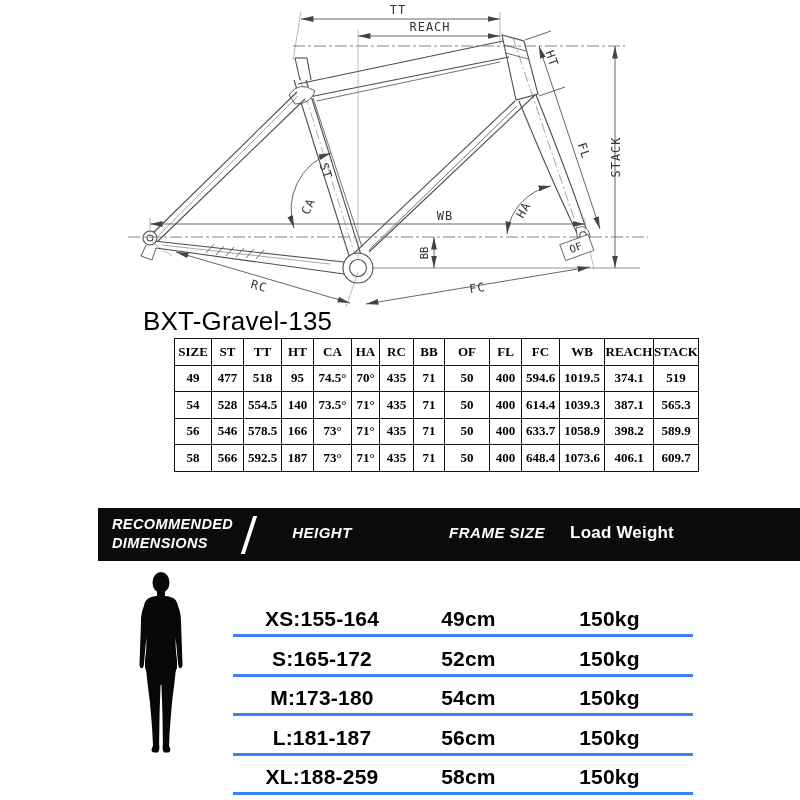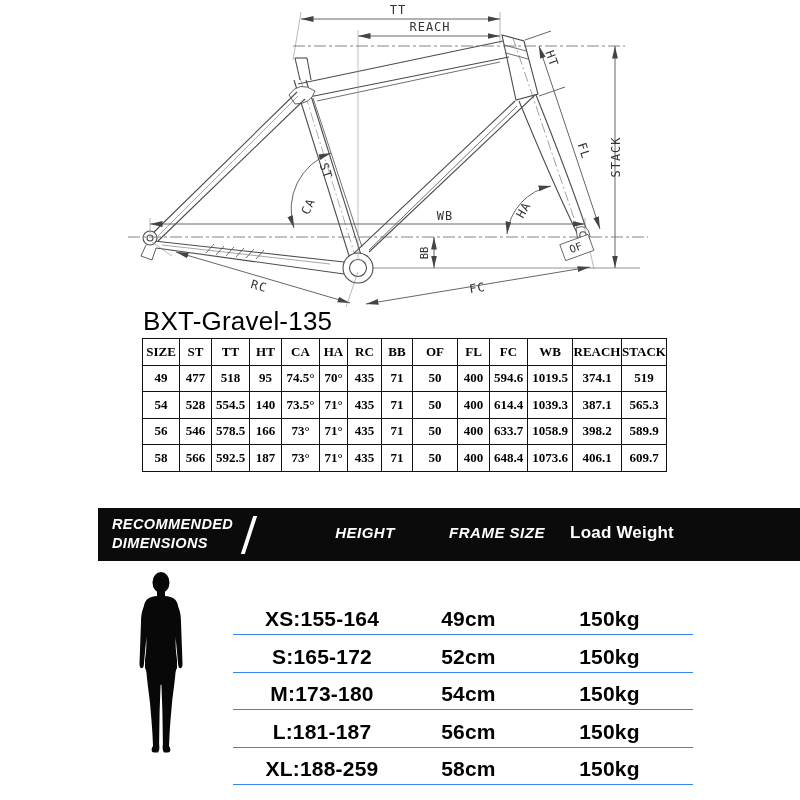--- a/index.html
+++ b/index.html
@@ -10,43 +10,43 @@
   #diagram{position:absolute;left:0;top:0;}
   .dim-label{font-family:"DejaVu Sans Mono",monospace;font-size:12px;fill:#333;letter-spacing:1px;}
   .dim-label-sm{font-family:"DejaVu Sans Mono",monospace;font-size:10.5px;fill:#333;}
 
   
   #model-title{position:absolute;left:143px;top:306px;font-size:26px;font-weight:400;
                letter-spacing:0.2px;color:#000;}
 
   
   #geo-table-wrap{position:absolute;left:142px;top:338px;}
-  table{border-collapse:collapse;table-layout:fixed;}
+  table{border-collapse:collapse;table-layout:fixed;margin-left:32px;}
   td,th{border:1px solid #111;text-align:center;vertical-align:middle;
         font-family:"Liberation Serif",serif;font-weight:bold;font-size:13px;
         padding:0;height:25.5px;white-space:nowrap;color:#000;}
   table{border:1.5px solid #111;}
 
   
   #banner{position:absolute;left:98px;top:508px;width:739px;height:53px;background:#0b0b0b;}
   #banner .rec-block{position:absolute;left:14px;top:7px;color:#fff;
         font-weight:bold;font-style:italic;font-size:14.5px;line-height:1.28;letter-spacing:0.4px;}
   #banner .slash{position:absolute;left:149px;top:8px;width:4px;height:38px;background:#fff;
         transform:skewX(-18deg);}
   #banner .hd{position:absolute;top:16px;color:#fff;font-weight:bold;font-style:italic;
         font-size:15px;letter-spacing:0.5px;transform:translateX(-50%);}
-  #banner .hd.c1{left:224px;margin-left:43px;}
+  #banner .hd.c1{left:224px;}
   #banner .hd.c2{left:379px;margin-left:20px;}
   #banner .hd3{position:absolute;top:15px;left:524px;color:#fff;font-weight:700;
         font-size:17px;letter-spacing:0.2px;transform:translateX(-50%);font-style:normal;}
 
   
   #silhouette{position:absolute;left:135px;top:572px;}
   #rec-rows{position:absolute;left:233px;top:598px;width:460px;}
-  .rec-row{height:36px;border-bottom:1px solid #3b82f6;display:flex;align-items:flex-end;margin-bottom:0.5px;}
+  .rec-row{height:36px;border-bottom:3px solid #3b82f6;display:flex;align-items:flex-end;margin-bottom:0.5px;}
   .rec-cell{font-weight:bold;font-size:21px;color:#000;text-align:center;padding-bottom:3px;
             letter-spacing:0.2px;}
   .rec-cell.h{width:178px;}
   .rec-cell.f{width:115px;}
   .rec-cell.w{width:167px;}
 </style>
 </head>
 <body>
 
 <svg id="diagram" width="800" height="336" viewBox="0 0 800 336">

